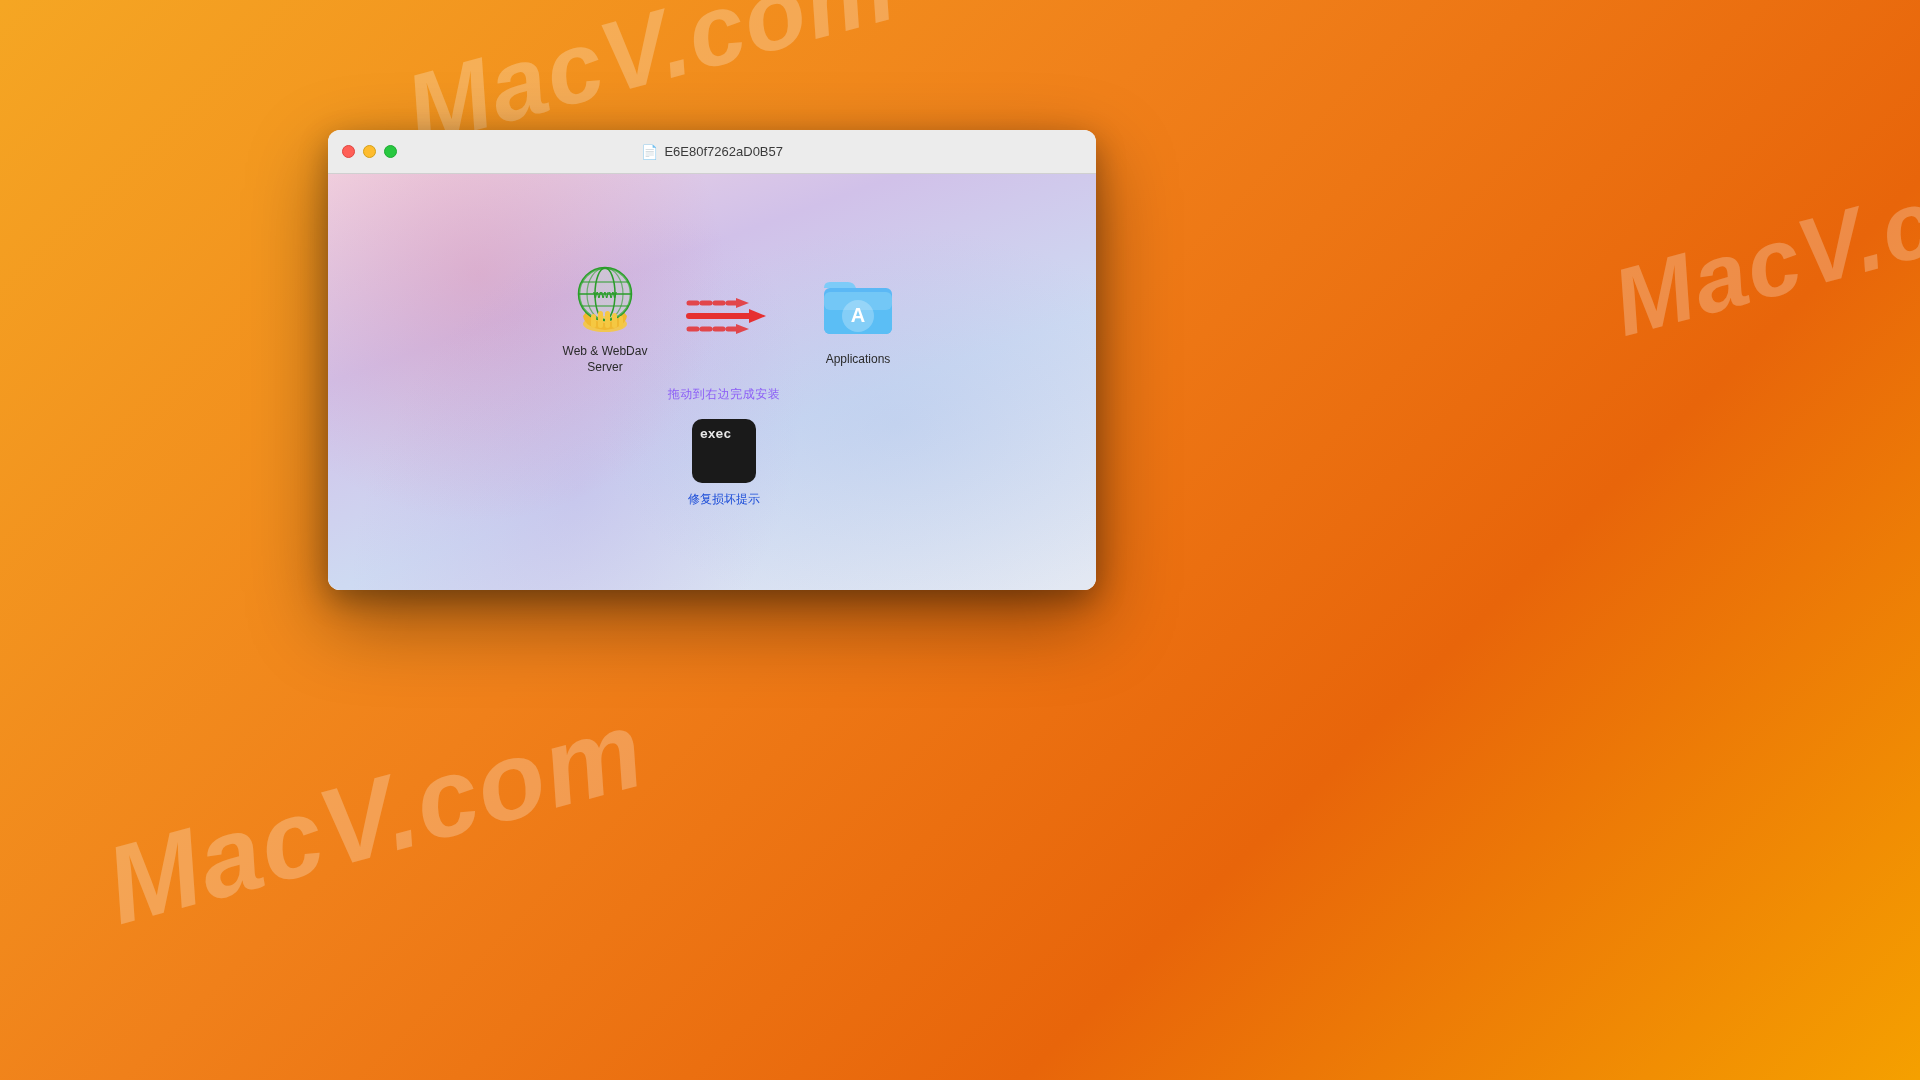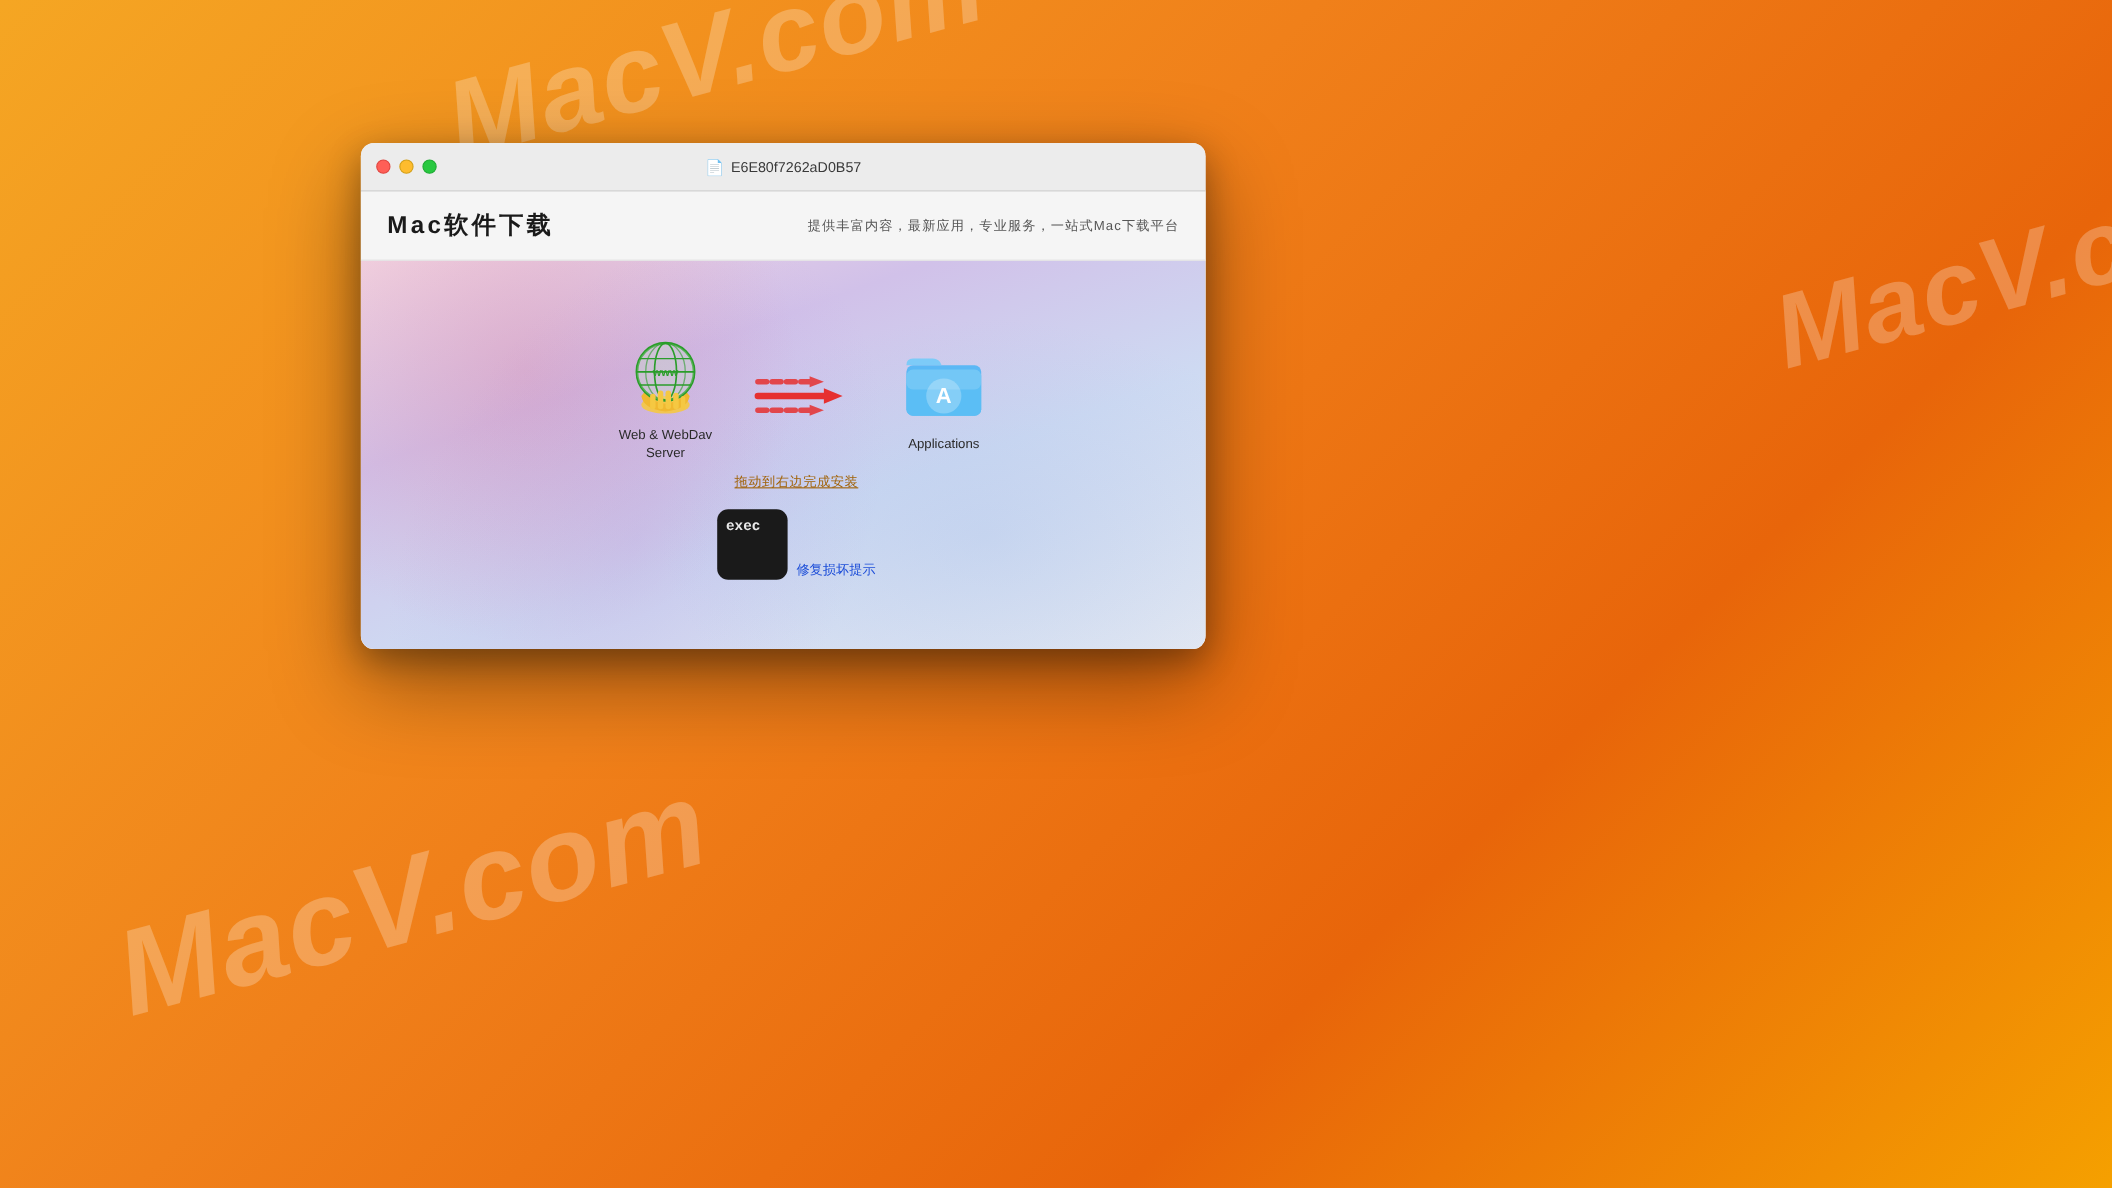--- a/index.html
+++ b/index.html
@@ -251,31 +251,30 @@
     .icon-label {
       font-size: 12px;
       color: #2a2a2a;
       text-align: center;
       max-width: 110px;
       line-height: 1.3;
     }
 
     .drag-hint {
       font-size: 12px;
-      color: #a16207;
+      color: #8b5cf6;
       margin-top: 2px;
       letter-spacing: 0.5px;
-      text-decoration: underline;
     }
 
     
     .exec-area {
       display: flex;
-      flex-direction: row;
-      align-items: flex-end;
+      flex-direction: column;
+      align-items: center;
       gap: 8px;
       margin-top: 16px;
     }
 
     .exec-icon {
       width: 64px;
       height: 64px;
       background: #1a1a1a;
       border-radius: 10px;
       display: flex;
@@ -313,24 +312,20 @@
       <div class="traffic-light traffic-light-maximize"></div>
     </div>
     <div class="window-title">
       <span class="title-icon">📄</span>
       <span>E6E80f7262aD0B57</span>
     </div>
   </div>
 
   <div class="window-body">
 
-    <div class="window-header">
-      <span class="brand-title">Mac软件下载</span>
-      <span class="brand-subtitle">提供丰富内容，最新应用，专业服务，一站式Mac下载平台</span>
-    </div>
 
     <div class="dmg-content">
 
       <div class="dmg-bg"></div>
       <div class="dmg-swirl">
         <div class="swirl-shape swirl-1"></div>
         <div class="swirl-shape swirl-2"></div>
         <div class="swirl-shape swirl-3"></div>
       </div>
 

